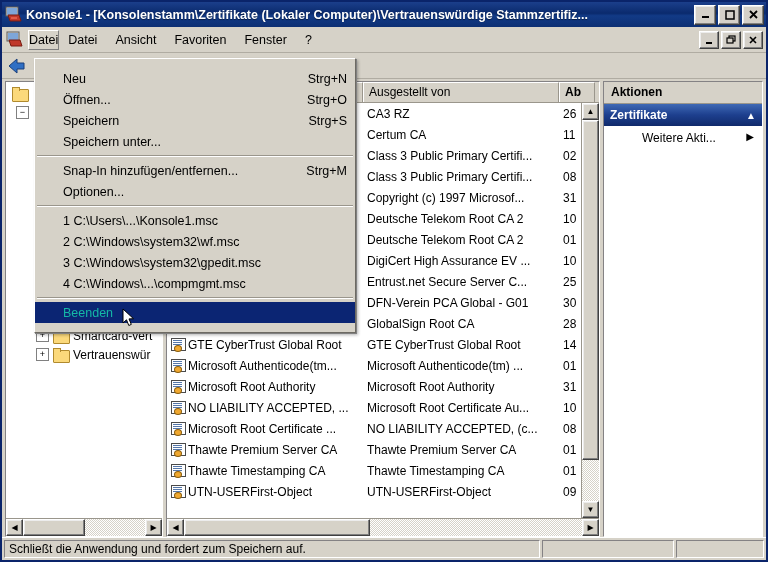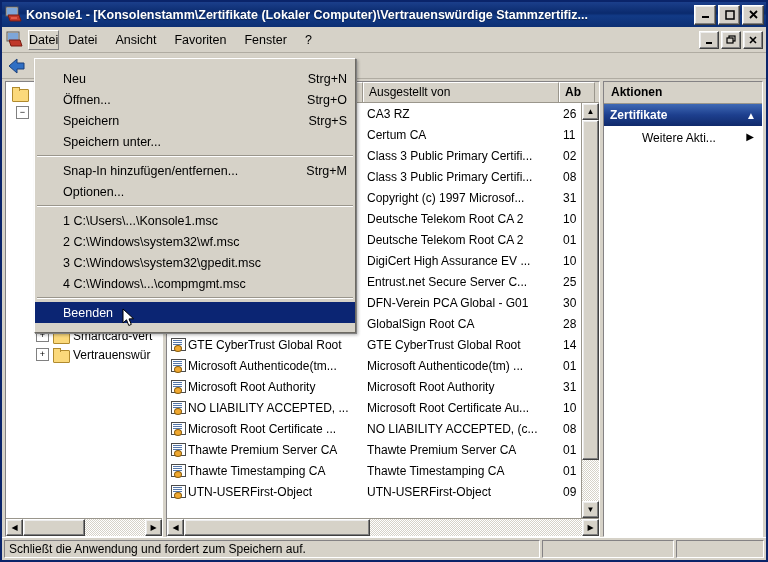--- a/index.html
+++ b/index.html
@@ -217,21 +217,21 @@
     z-index:50;
     padding:9px 0;
     box-sizing:border-box;
   }
   .dd-item{
     display:flex;align-items:center;height:21px;
     padding:0 8px 0 28px;font-size:12.5px;color:#000;white-space:nowrap;
     box-sizing:border-box;
   }
   .dd-item .accel{margin-left:auto;padding-left:22px;}
-  .dd-item.sel{background:#0b2573;color:#ffffff;}
+  .dd-item.sel{background:#0b2573;color:#14b8a6;}
   .dd-sep{height:1px;background:#9a968c;border-bottom:1px solid #fff;margin:3px 2px;}
   
   .cursor{position:absolute;left:120px;top:306px;width:13px;height:20px;z-index:80;}
 </style>
 </head>
 <body>
 
 <div class="win">
 
   <div class="titlebar">

